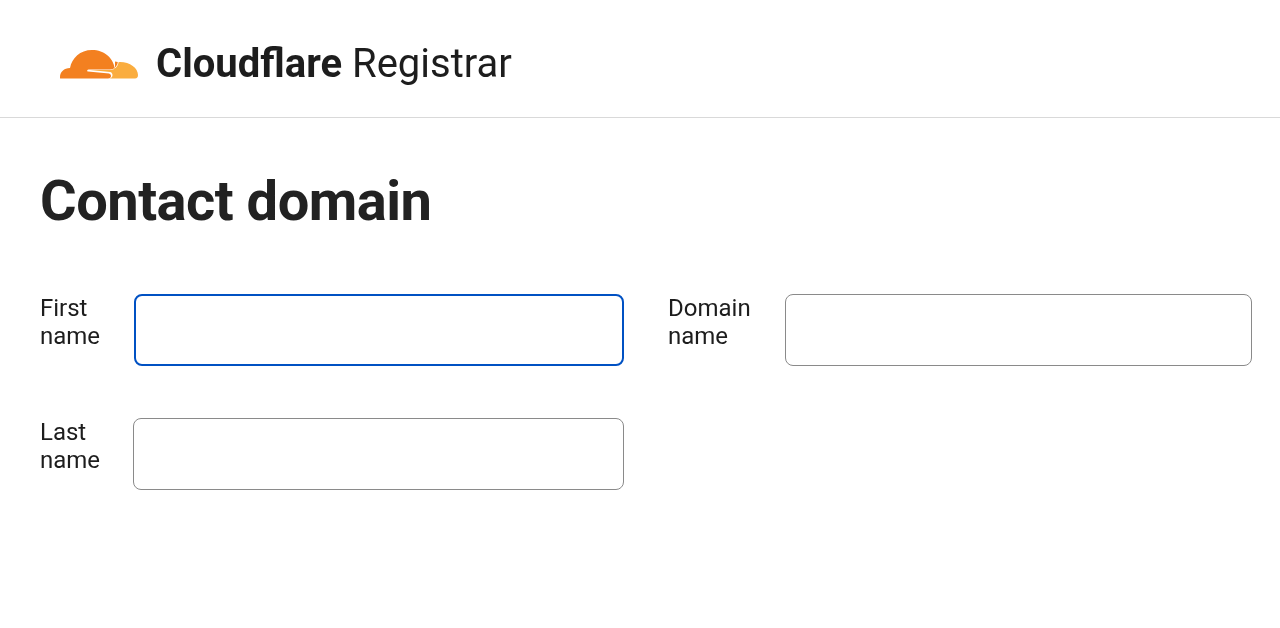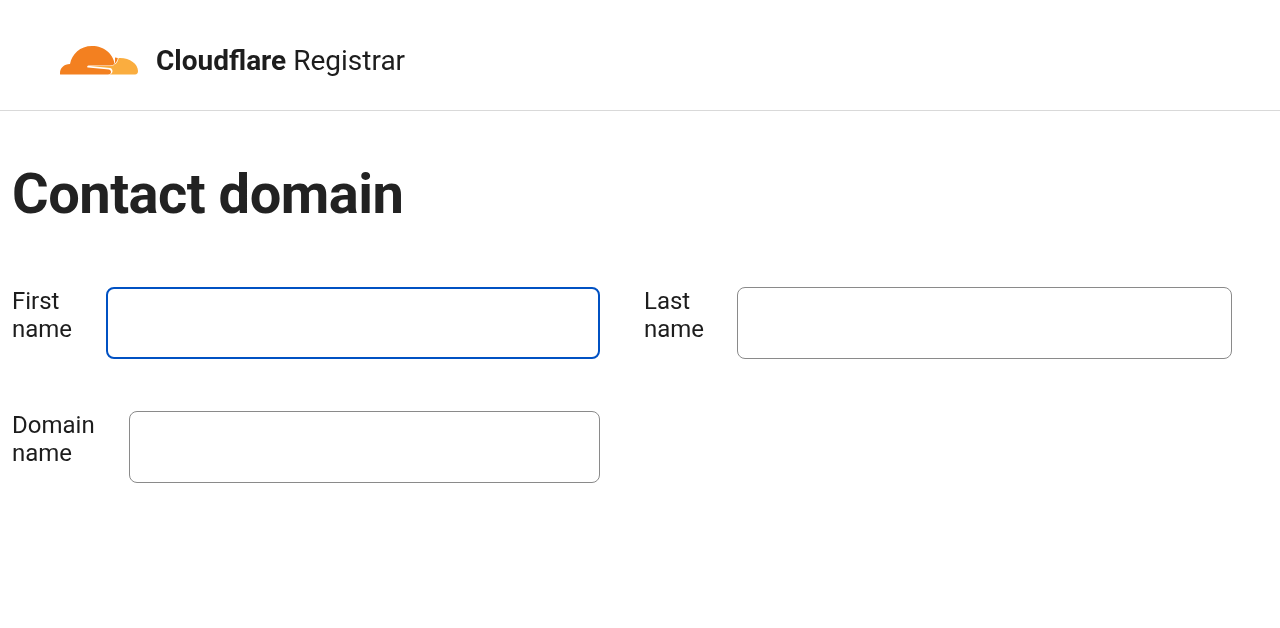--- a/index.html
+++ b/index.html
@@ -26,29 +26,29 @@
       gap: 18px;
     }
     .logo-icon {
       width: 78px;
       height: 40px;
       display: flex;
       align-items: center;
       justify-content: center;
     }
     .brand-title {
-      font-size: 28px;
+      font-size: 40px;
       font-weight: 400;
       color: #1d1d1d;
     }
     .brand-title .bold {
       font-weight: 700;
     }
     .content {
-      padding: 50px 28px 30px 12px;
+      padding: 50px 28px 30px 40px;
     }
     .page-title {
       font-size: 56px;
       font-weight: 700;
       color: #222222;
       margin-bottom: 60px;
       letter-spacing: -0.5px;
     }
     .form-grid {
       display: grid;
@@ -102,24 +102,24 @@
   <h1 class="page-title">Contact domain</h1>
 
   <div class="form-grid">
 
     <div class="form-group">
       <label class="form-label">First name</label>
       <input type="text" class="form-input focused" value="" style="">
     </div>
 
     <div class="form-group">
-      <label class="form-label">Last name</label>
+      <label class="form-label">Domain name</label>
       <input type="text" class="form-input" value="" style="">
     </div>
 
     <div class="form-group">
-      <label class="form-label">Domain name</label>
+      <label class="form-label">Last name</label>
       <input type="text" class="form-input" value="" style="">
     </div>
 
 
   </div>
 </div>
 
 </body></html>

